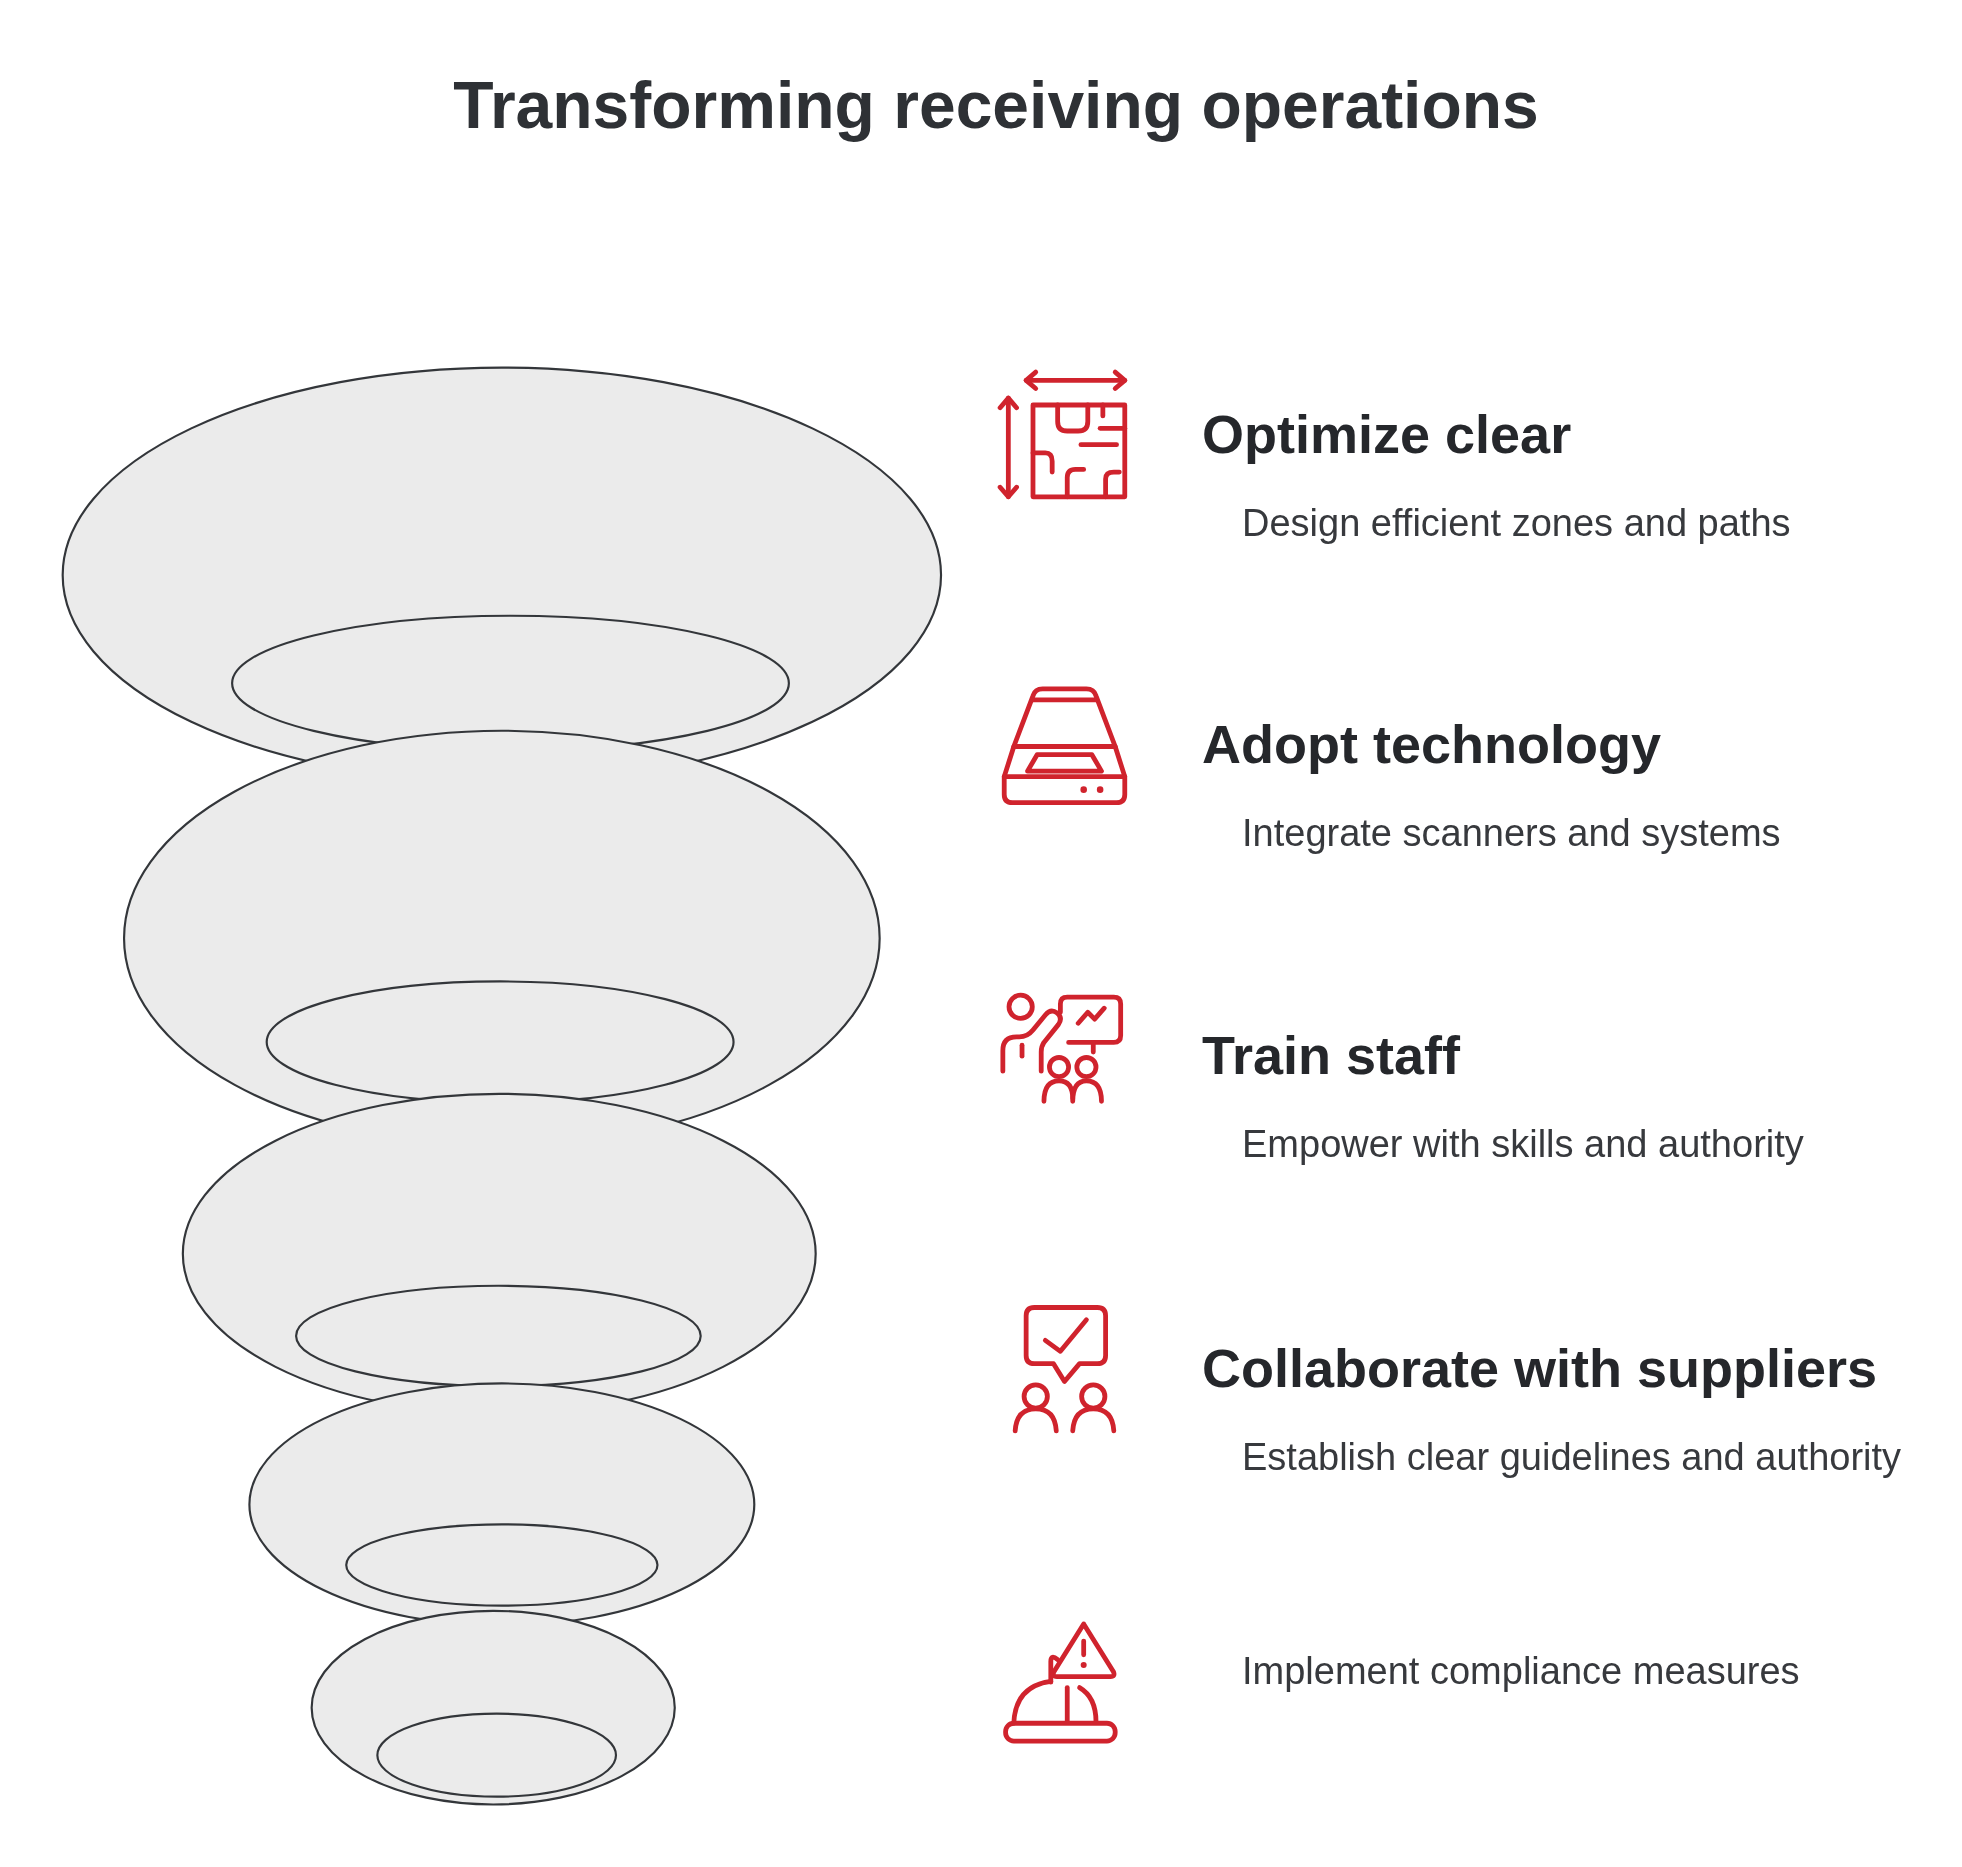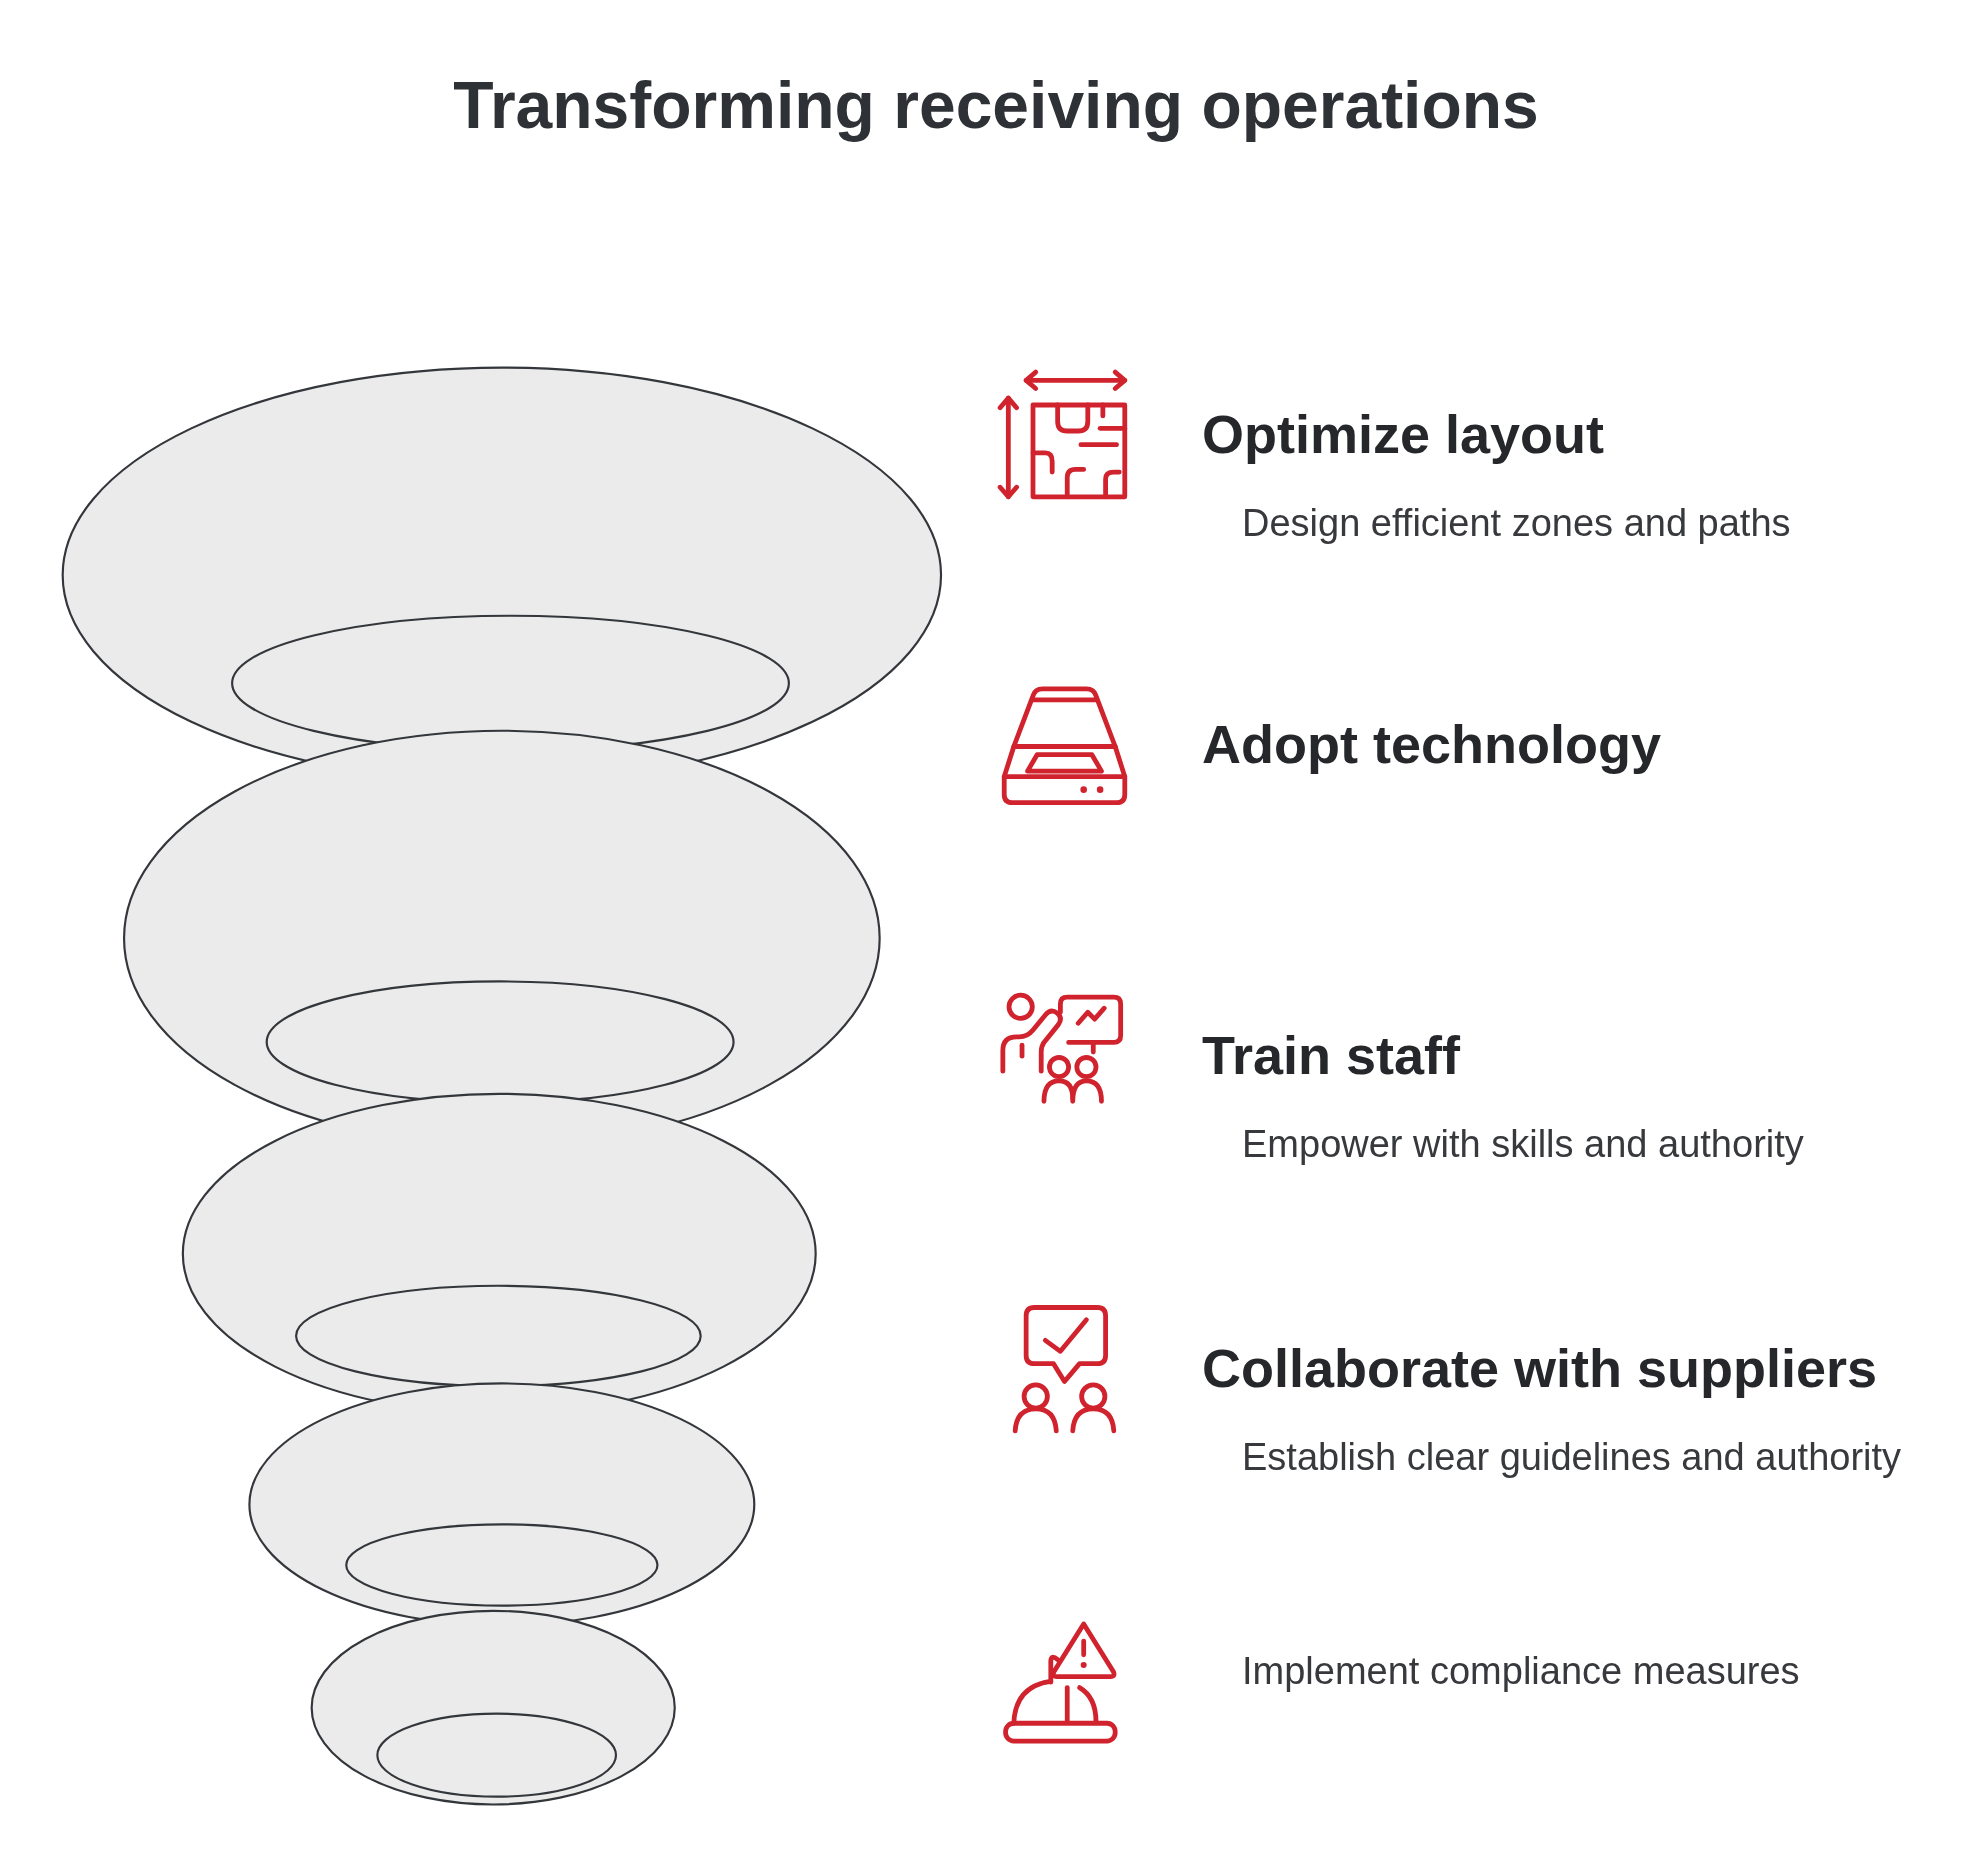--- a/index.html
+++ b/index.html
@@ -79,39 +79,40 @@
         <path d="M45 27 V39 Q45 46 52 46 H60 Q67 46 67 39 V27"></path>
         <path d="M78 27 V35"></path>
         <path d="M76 44 H94"></path>
         <path d="M62 56 H88"></path>
         <path d="M27 62 H36 Q41 62 41 68 V76"></path>
         <path d="M52 94 V80 Q52 74 58 74 H64"></path>
         <path d="M80 94 V81 Q80 76 86 76 H90"></path>
       </svg>
     </span>
     <div class="txt">
-      <div class="item-title">Optimize layout</div>
+      <div class="item-title">Optimize clear</div>
       <div class="item-desc">Design efficient zones and paths</div>
     </div>
   </div>
 
   <div class="row" style="top:678px">
     <span class="icon-box">
       <svg viewBox="0 0 100 100">
         <path d="M13 50 L27 13 Q28.5 8 34 8 H66 Q71.5 8 73 13 L87 50"></path>
         <path d="M27 16 H73"></path>
         <path d="M13 50 H87 L94 72 V85 Q94 91 88 91 H12 Q6 91 6 85 V72 Z"></path>
         <path d="M6 72 H94"></path>
         <path d="M30 56 H70 L77 68 H23 Z"></path>
         <circle class="fdot" cx="64" cy="81.5" r="2.4"></circle>
         <circle class="fdot" cx="76" cy="81.5" r="2.4"></circle>
       </svg>
     </span>
     <div class="txt">
       <div class="item-title">Adopt technology</div>
+      <div class="item-desc">Integrate scanners and systems</div>
     </div>
   </div>
 
   <div class="row" style="top:989px">
     <span class="icon-box">
       <svg viewBox="0 0 100 100">
         <circle cx="18" cy="13" r="8.5"></circle>
         <path d="M5 60 V45 Q5 35 15 35 H17 Q23 35 27 30 L36 19 Q40 14 44.5 17.5 Q49 21 45.5 26 L35 39 Q33 42 33 46 V60"></path>
         <path d="M19 41 V49"></path>
         <path d="M47 17 V11 Q47 6 52 6 H86 Q91 6 91 11 V34 Q91 39 86 39 H53"></path>

